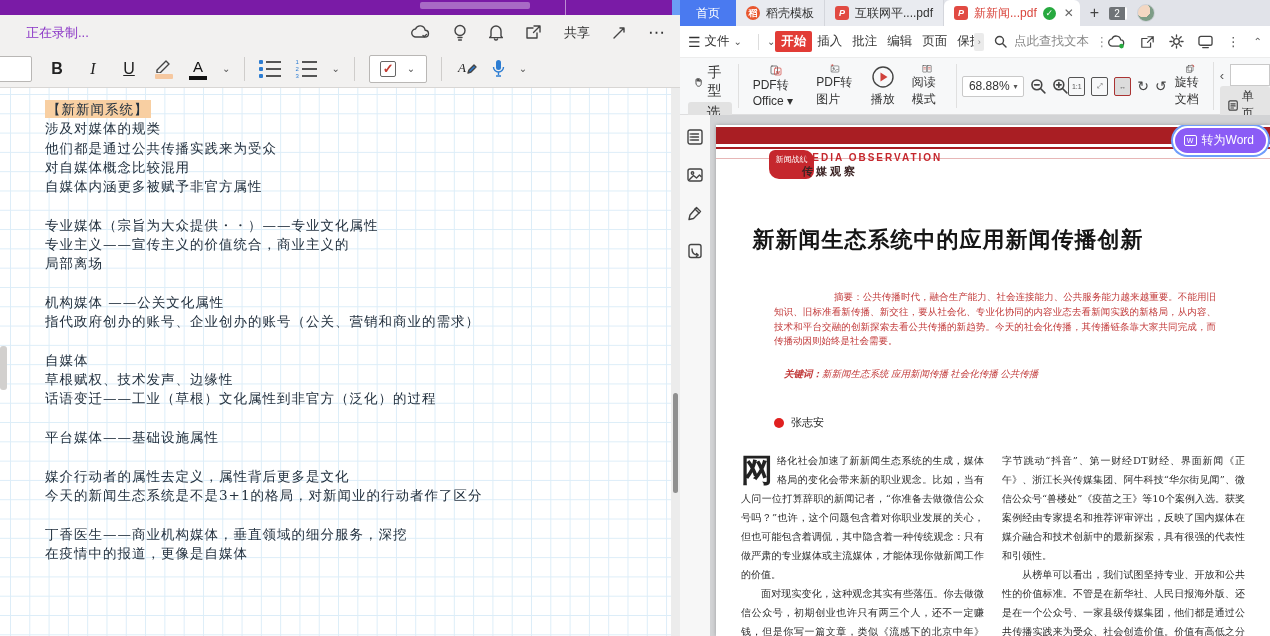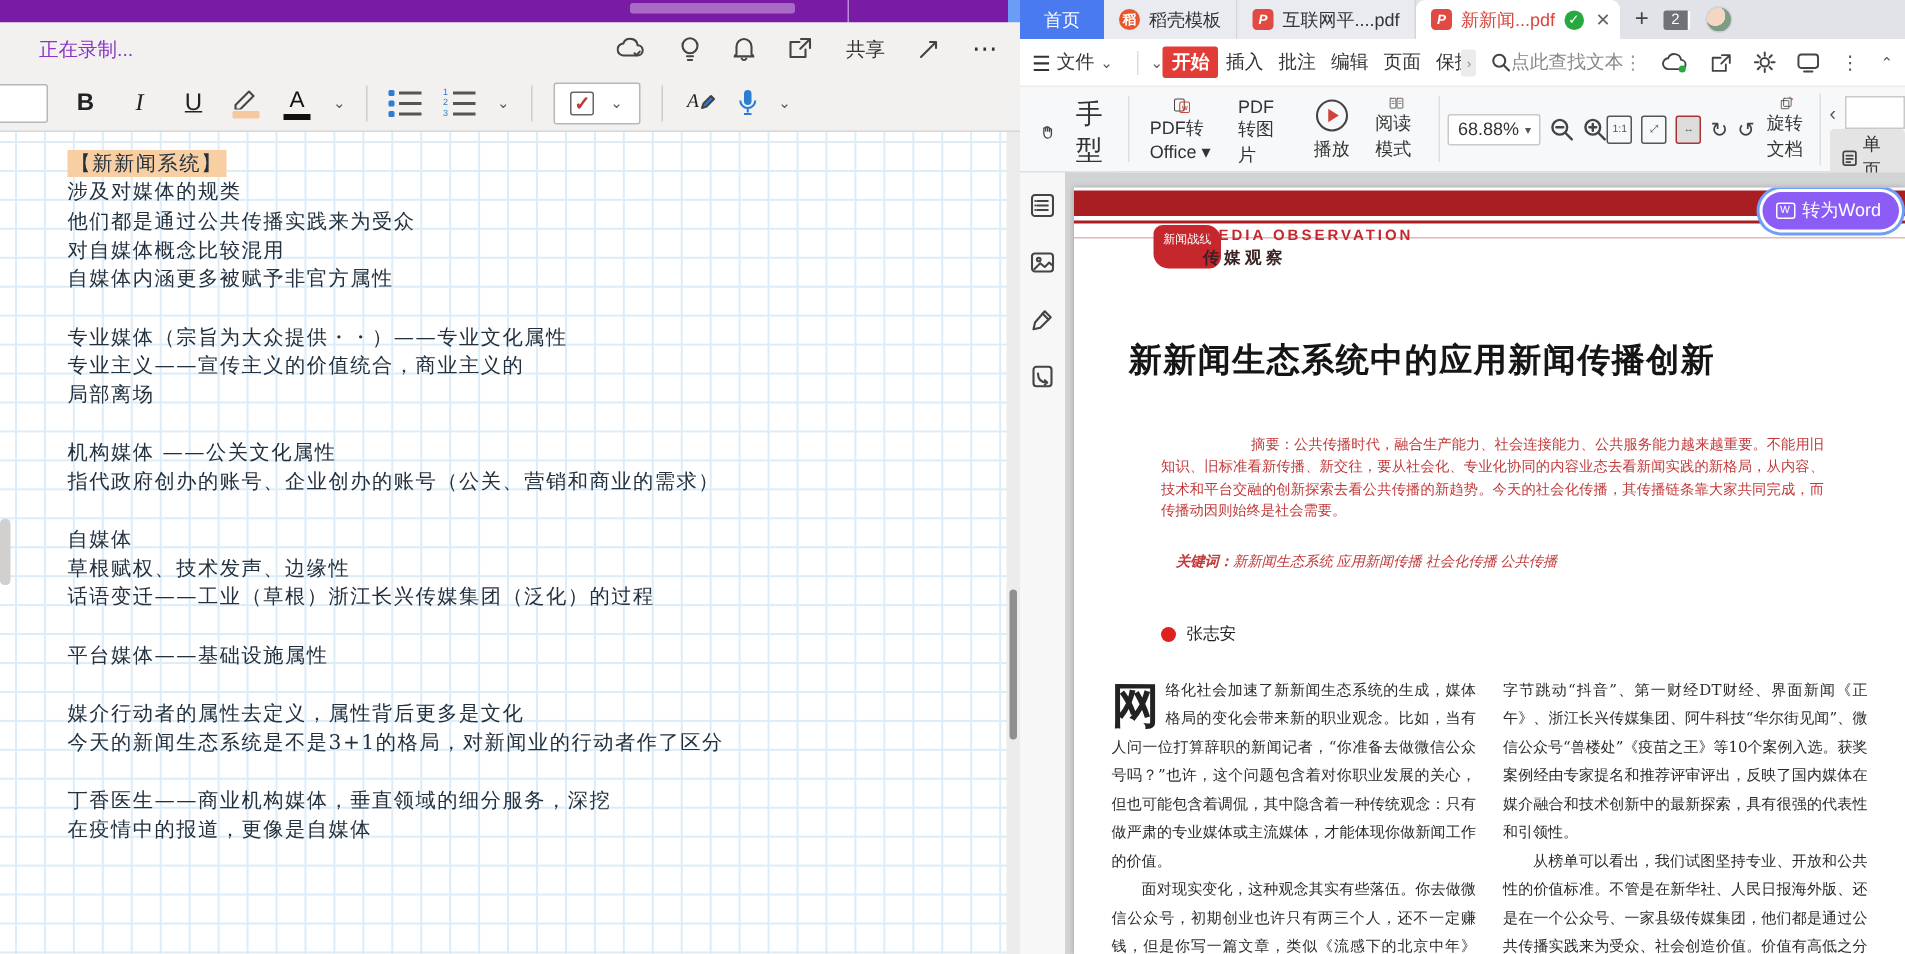--- a/index.html
+++ b/index.html
@@ -66,26 +66,26 @@
   .win-badge { align-self:center; background:#6f7377; color:#fff; font-size:10px; padding:1px 5px; border-radius:2px; border-right:2px double #fff; }
   .tab-ava { align-self:center; width:18px; height:18px; border-radius:50%; margin-left:10px; background:radial-gradient(circle at 35% 35%, #f3d7c2 0 45%, #7d9c86 46% 100%); border:1px solid #cfd2d8; }
 
   .menubar { position:absolute; left:0; top:26px; width:590px; height:32px; background:#fff; display:flex; align-items:center; font-size:12.5px; color:#333; padding:0 8px; border-bottom:1px solid #ececec; }
   .mb-file { display:flex; align-items:center; gap:4px; margin-right:8px; }
   .mb-sep { width:1px; height:16px; background:#ddd; margin:0 8px; }
   .mb-item { padding:2px 5px; white-space:nowrap; }
   .mb-start { background:#e23c36; color:#fff; border-radius:2px; padding:2px 6px; font-weight:bold; }
   .mb-prot { width:22px; overflow:hidden; }
   .mb-more { width:10px; height:18px; background:#ebebeb; color:#888; font-size:9px; line-height:18px; text-align:center; border-radius:2px; }
-  .mb-search { display:flex; align-items:center; gap:0; color:#888; margin-left:10px; flex:1; }
+  .mb-search { display:flex; align-items:center; gap:0; color:#888; margin-left:10px; flex:1;justify-content:space-between; }
   .mb-right { display:flex; align-items:center; gap:14px; color:#555; }
 
   .pdfbar { position:absolute; left:0; top:58px; width:590px; height:57px; background:#f7f8f9; border-bottom:1px solid #dededf; display:flex; align-items:stretch; padding:4px 0 4px 8px; }
   .tool-col { display:flex; flex-direction:column; justify-content:space-between; }
-  .tool-sm { display:flex; align-items:center; gap:15px; font-size:18px; color:#333; padding:2px 6px; border-radius:3px; }
+  .tool-sm { display:flex; align-items:center; gap:5px; font-size:14px; color:#333; padding:2px 6px; border-radius:3px; }
   .tool-sm.sel { background:#e2e2e2; }
   .big-btn { display:flex; flex-direction:column; align-items:center; justify-content:space-between; padding:2px 8px; font-size:12px; color:#333; }
   .big-btn svg { display:block; }
   .pb-sep { width:1px; background:#e0e0e0; margin:2px 6px; }
   .zoom-grid { display:flex; flex-direction:row; justify-content:space-between; padding:2px 0; }
   .zoom-row { display:flex; align-items:center; gap:6px; }
   .zoom-box { width:62px; height:21px; background:#fff; border:1px solid #c9c9c9; border-radius:2px; font-size:12px; color:#333; display:flex; align-items:center; justify-content:center; gap:4px; }
   .pgic { width:17px; height:19px; border:1.4px solid #555; border-radius:2px; font-size:7px; color:#555; display:flex; align-items:center; justify-content:center; }
   .pgic.sel { background:#dcdcdc; border-color:#a33; }
   .rot { font-size:14px; color:#444; }
@@ -248,21 +248,21 @@
           <div class="nline"></div>
           <div class="nline"><span>专业媒体（宗旨为大众提供・・）——专业文化属性</span></div>
           <div class="nline"><span>专业主义——宣传主义的价值统合，商业主义的</span></div>
           <div class="nline"><span>局部离场</span></div>
           <div class="nline"></div>
           <div class="nline"><span>机构媒体 ——公关文化属性</span></div>
           <div class="nline"><span>指代政府创办的账号、企业创办的账号（公关、营销和商业的需求）</span></div>
           <div class="nline"></div>
           <div class="nline"><span>自媒体</span></div>
           <div class="nline"><span>草根赋权、技术发声、边缘性</span></div>
-          <div class="nline"><span>话语变迁——工业（草根）浙江长兴传媒集团（泛化）的过程</span></div>
+          <div class="nline"><span>话语变迁——工业（草根）文化属性到非官方（泛化）的过程</span></div>
           <div class="nline"></div>
           <div class="nline"><span>平台媒体——基础设施属性</span></div>
           <div class="nline"></div>
           <div class="nline"><span>媒介行动者的属性去定义，属性背后更多是文化</span></div>
           <div class="nline"><span>今天的新闻生态系统是不是3+1的格局，对新闻业的行动者作了区分</span></div>
           <div class="nline"></div>
           <div class="nline"><span>丁香医生——商业机构媒体，垂直领域的细分服务，深挖</span></div>
           <div class="nline"><span>在疫情中的报道，更像是自媒体</span></div>
         </div>
       <div class="left-thumb"></div>

